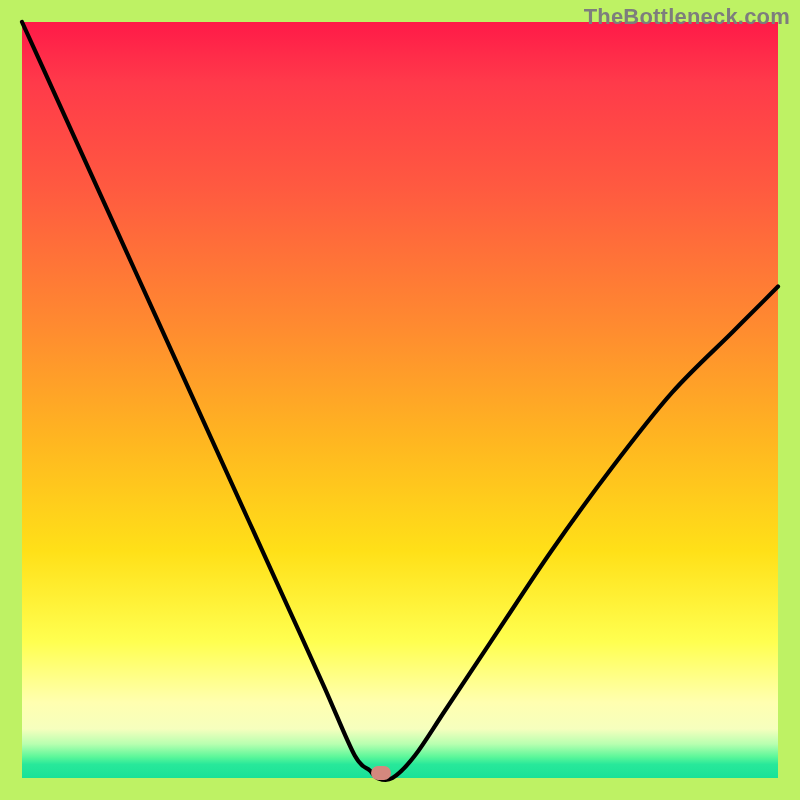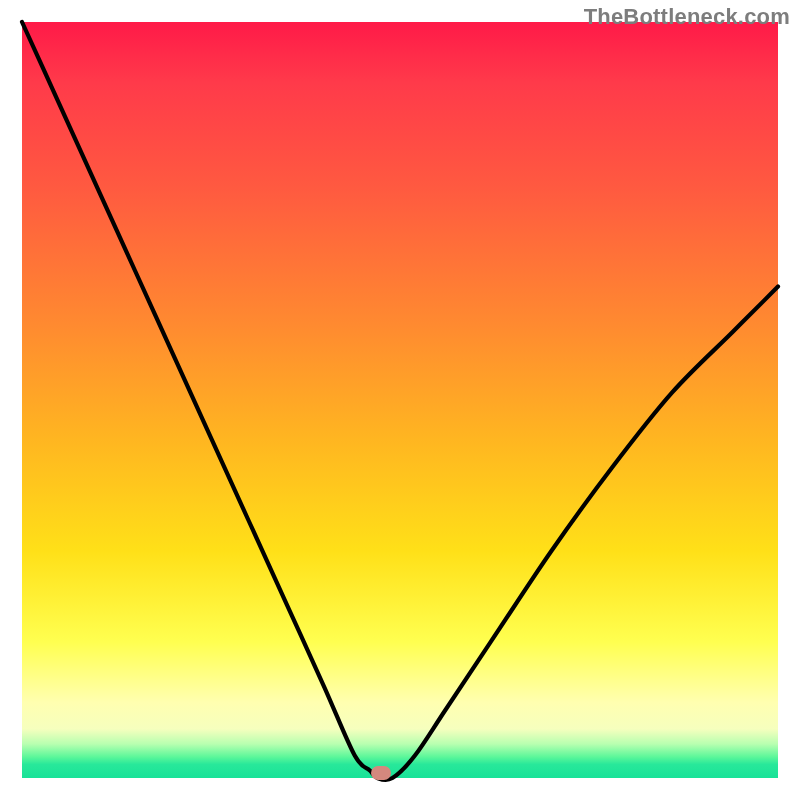--- a/index.html
+++ b/index.html
@@ -1,21 +1,21 @@
 <!DOCTYPE html>
 <html><head>
 <meta charset="utf-8">
 <style>
   * { margin: 0; padding: 0; box-sizing: border-box; }
   html, body { width: 800px; height: 800px; overflow: hidden; background: #000; }
   .frame {
     position: relative;
     width: 800px;
     height: 800px;
-    background: #ffffff;
+    background: #bef264;
   }
   .watermark {
     position: absolute;
     top: 4px;
     right: 10px;
     font-family: Arial, Helvetica, sans-serif;
     font-size: 22px;
     font-weight: 600;
     color: #7d7d7d;
     letter-spacing: 0.2px;

